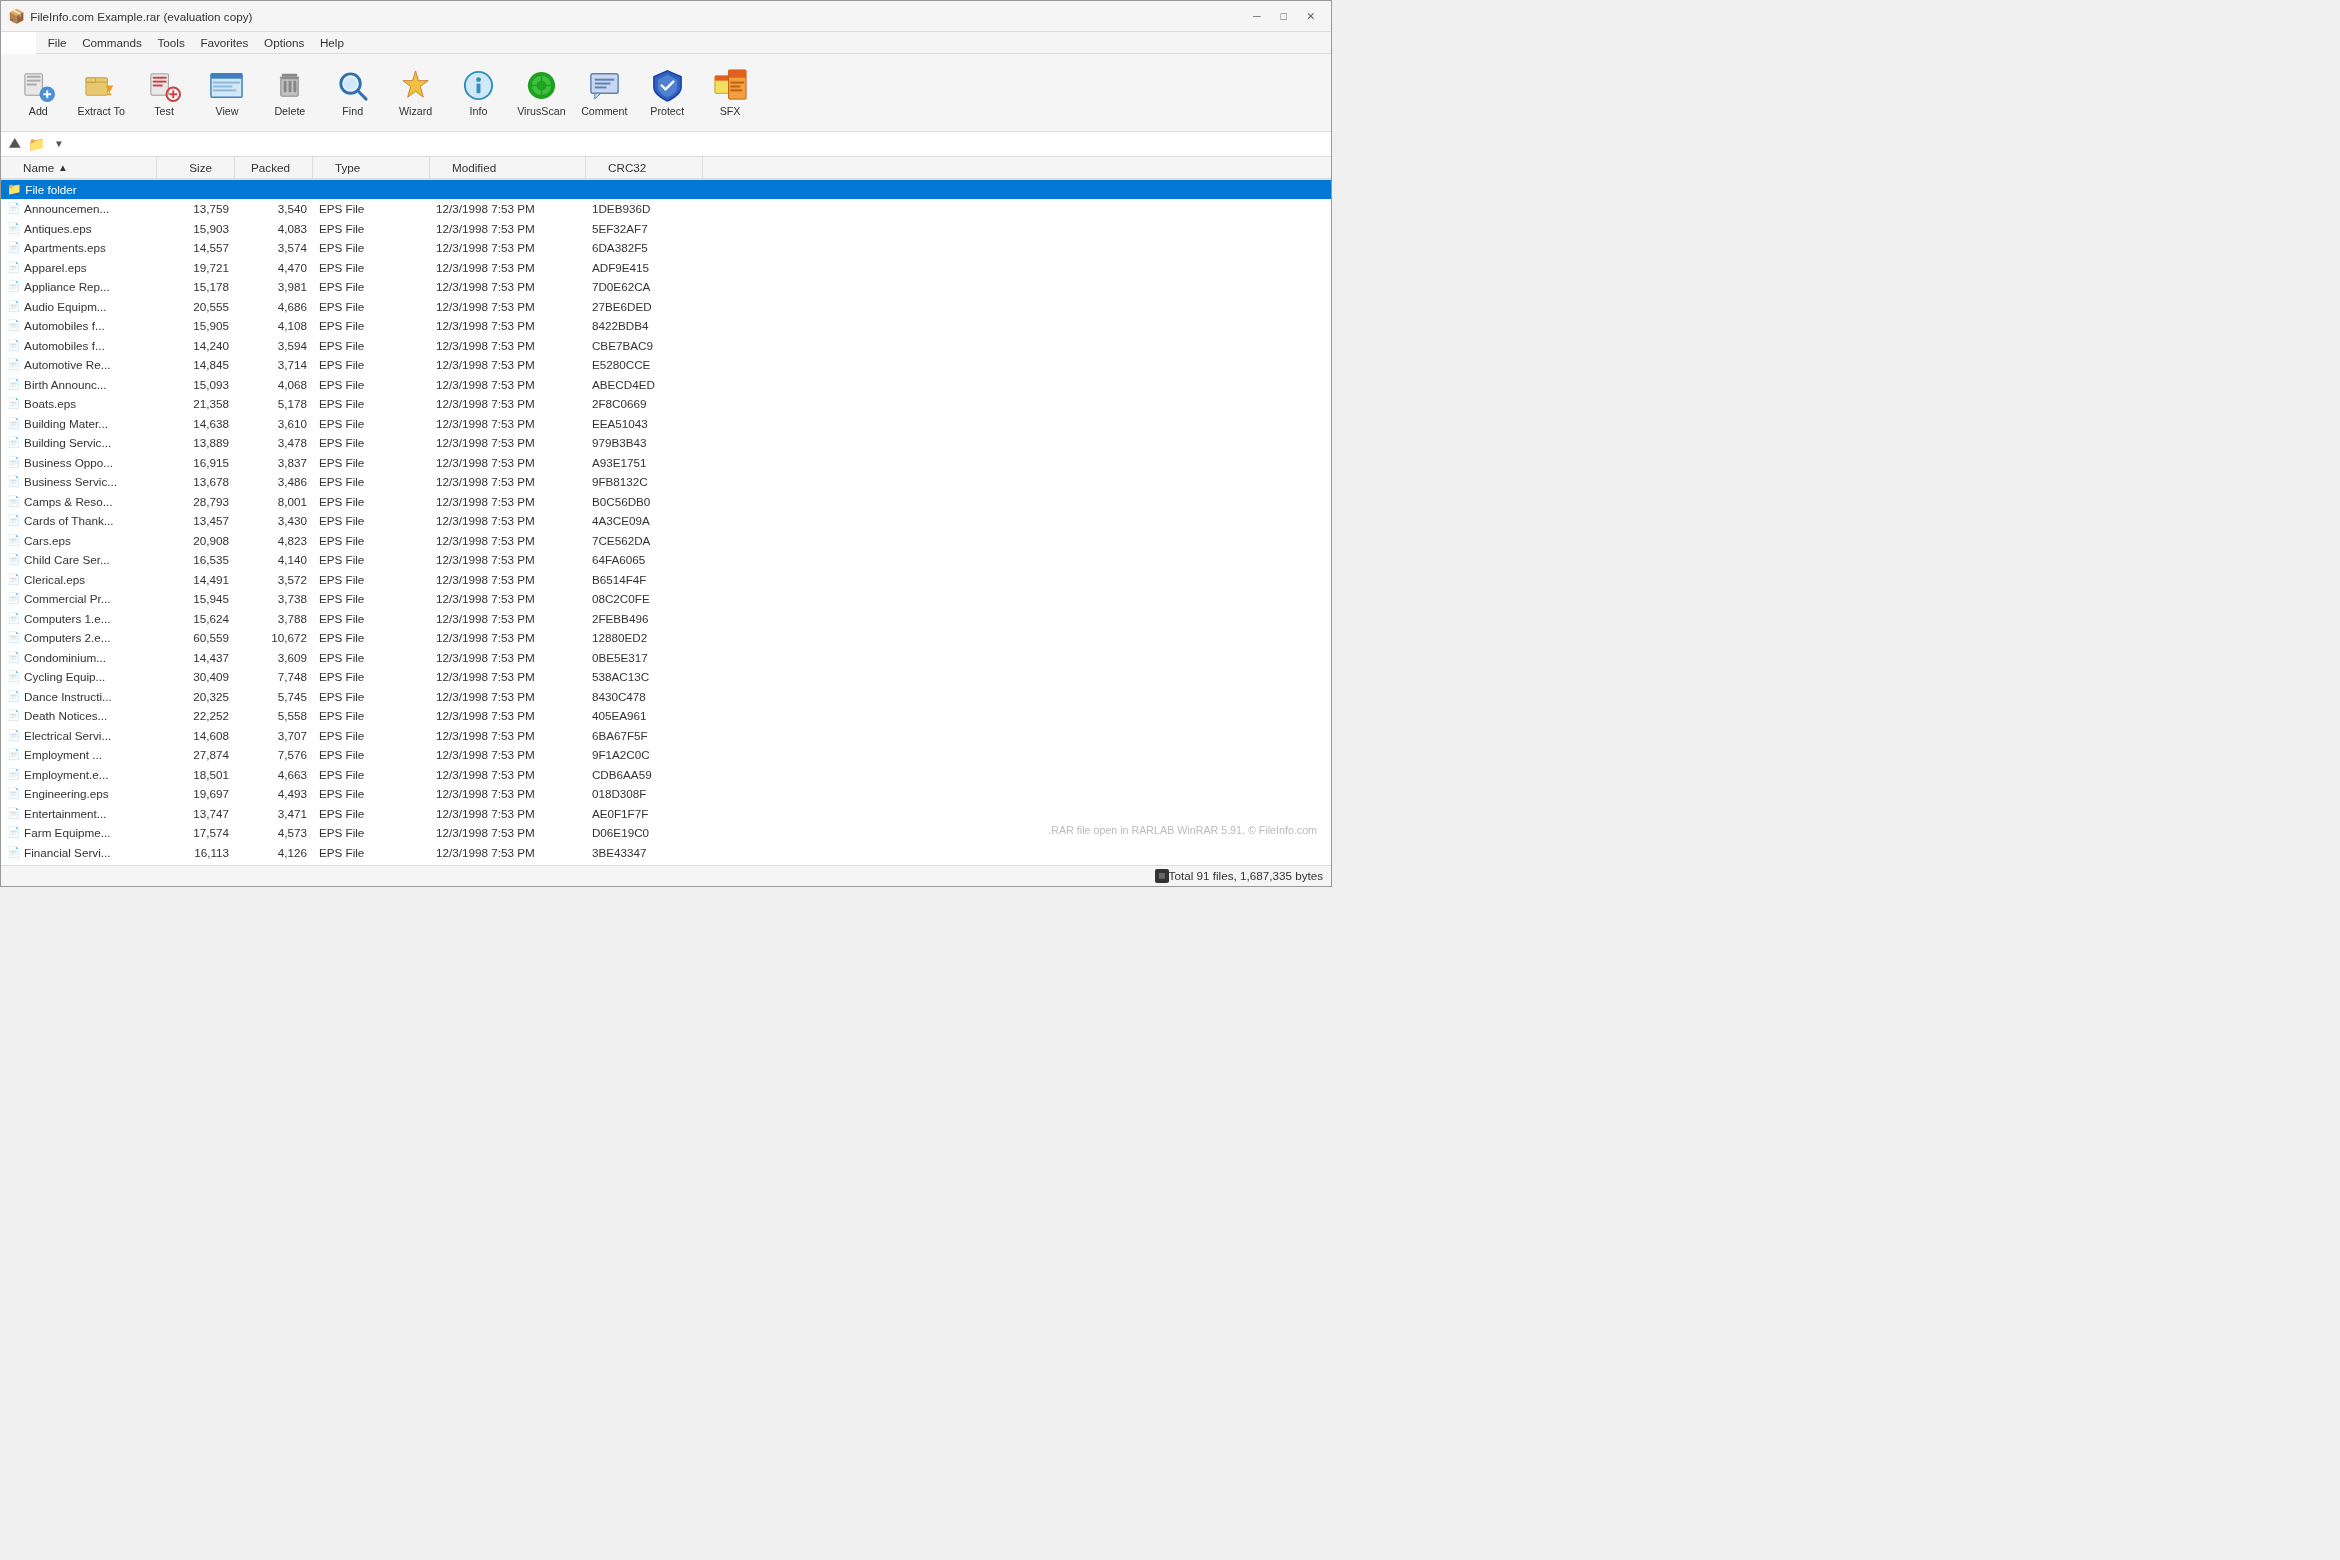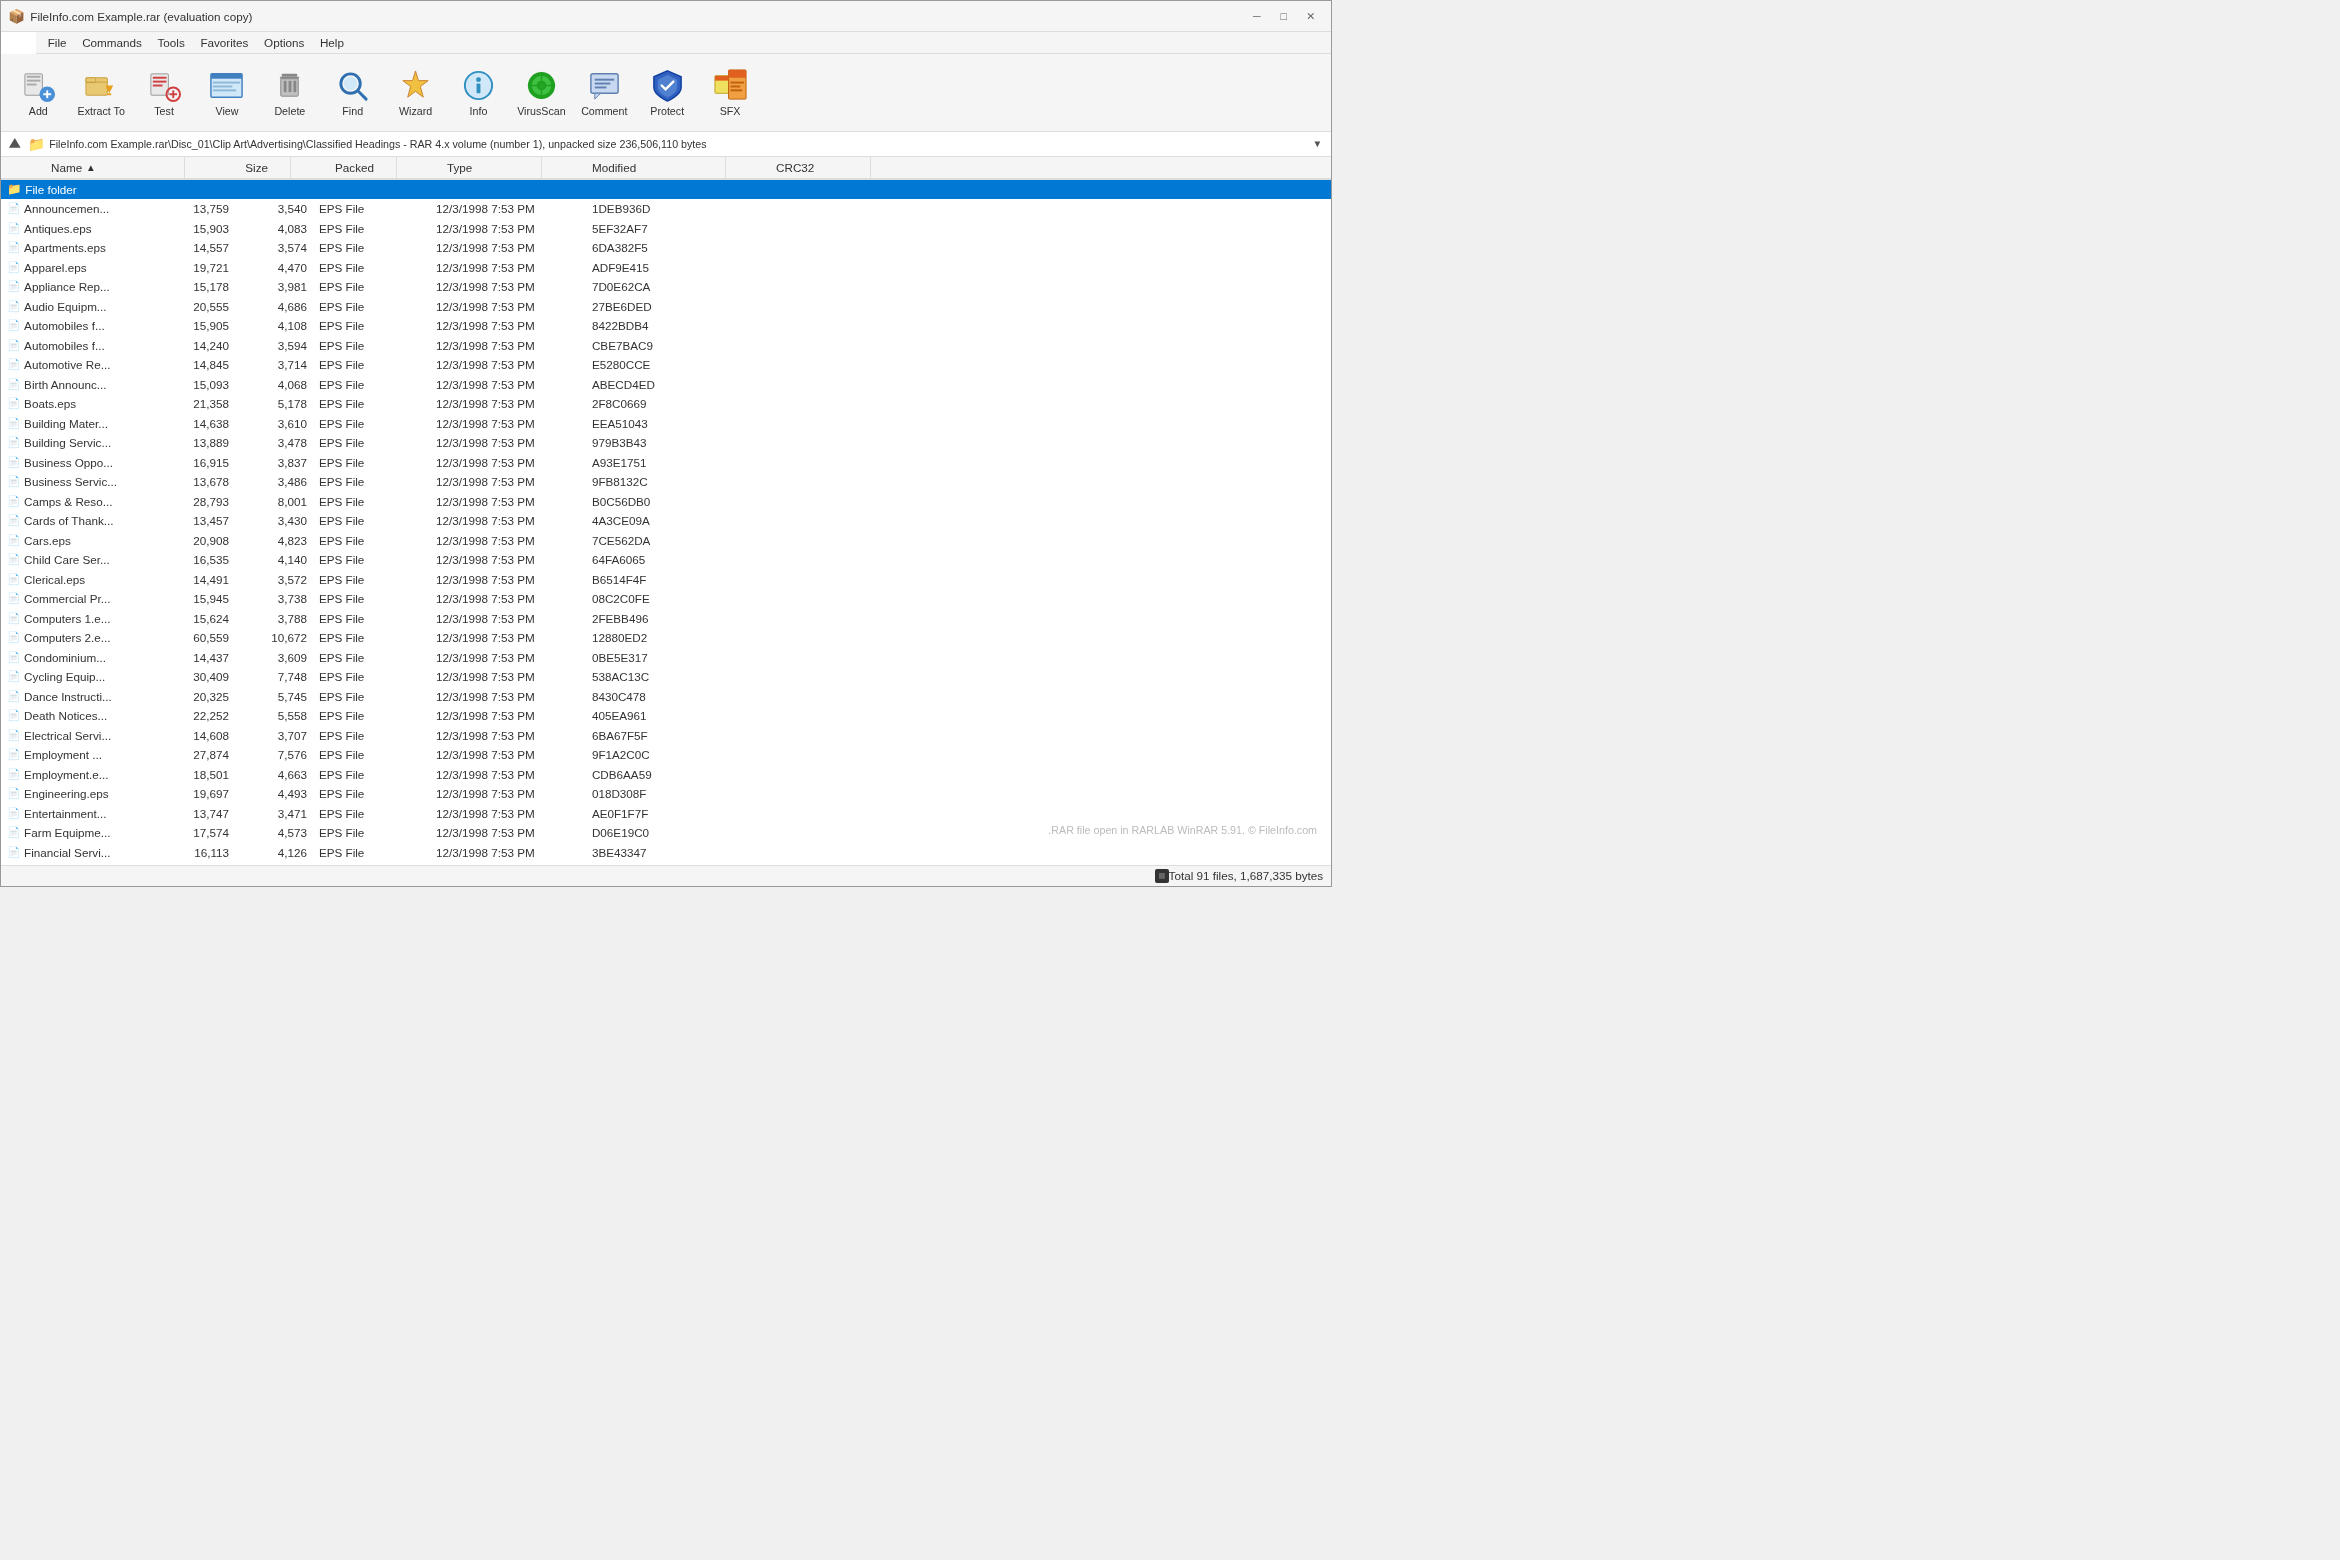--- a/index.html
+++ b/index.html
@@ -158,21 +158,20 @@
       font-size: 11.7px;
       font-weight: normal;
       color: #333;
       cursor: pointer;
       border-right: 1px solid #ddd;
       display: flex;
       align-items: center;
       height: 31px;
       overflow: hidden;
       white-space: nowrap;
-      margin-left: 28px;
     }
     .col-name { width: 156px; }
     .col-size { width: 78px; text-align: right; justify-content: flex-end; }
     .col-packed { width: 78px; text-align: right; justify-content: flex-end; }
     .col-type { width: 117px; }
     .col-modified { width: 156px; }
     .col-crc { width: 117px; }
     .col-sort-arrow { margin-left: 3.9px; font-size: 9.8px; }
     .file-list-container {
       flex: 1;
@@ -423,21 +422,20 @@
     </button>
   </div>
 
   <div class="address-bar">
     <div class="addr-nav-btn">
       <svg width="15.6" height="15.6" viewBox="0 0 16 16">
         <polygon points="8,2 2,12 14,12" fill="#555"></polygon>
       </svg>
     </div>
     <span class="addr-icon">📁</span>
-    <span class="addr-text">FileInfo.com Example.rar\Disc_01\Clip Art\Advertising\Classified Headings - RAR 4.x volume (number 1), unpacked size 236,506,110 bytes</span>
     <div class="addr-dropdown">▼</div>
   </div>
 
   <div class="main-content">
 
     <div class="column-header">
       <div class="col-h col-name">
         <span>Name</span>
         <span class="col-sort-arrow">▲</span>
       </div>

